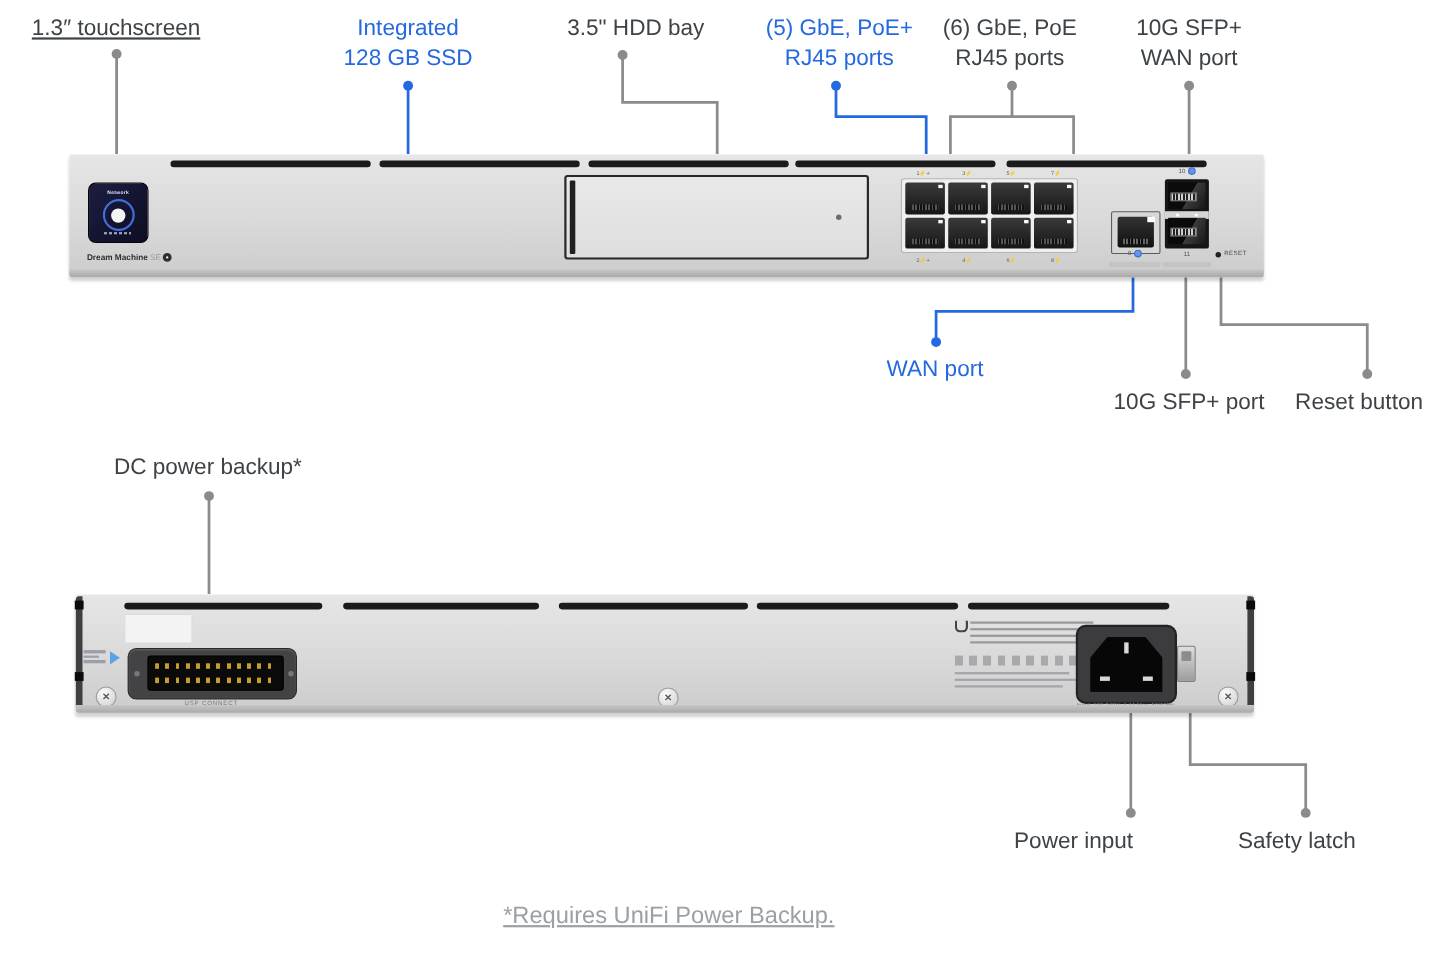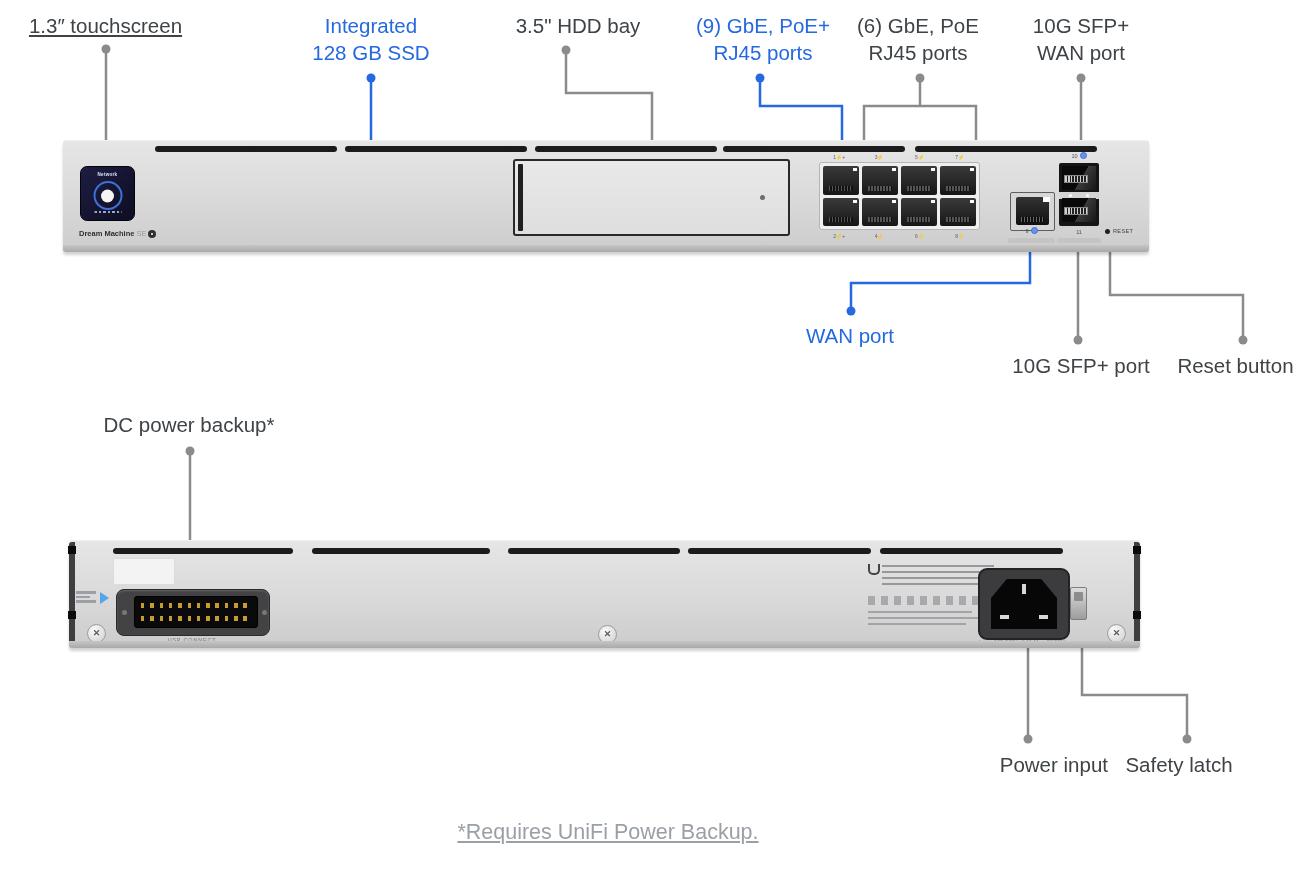--- a/index.html
+++ b/index.html
@@ -13,21 +13,21 @@
   .lbl-touchscreen{left:18px;top:12px;width:175px;text-decoration:underline;}
   .lbl-ssd{left:291px;top:12px;width:160px;}
   .lbl-hdd{left:498px;top:12px;width:160px;}
   .lbl-poe2{left:683px;top:12px;width:160px;}
   .lbl-poe6{left:843px;top:12px;width:150px;}
   .lbl-sfpwan{left:1006px;top:12px;width:150px;}
   .lbl-rj45wan{left:760px;top:322px;width:180px;}
   .lbl-sfpport{left:1000px;top:352px;width:162px;}
   .lbl-reset{left:1164px;top:352px;width:143px;}
   .lbl-dcbackup{left:89px;top:411px;width:200px;}
-  .lbl-powerinput{left:948px;top:751px;width:160px;text-align:right;}
+  .lbl-powerinput{left:896px;top:751px;width:160px;}
   .lbl-safetylatch{left:1098px;top:751px;width:162px;}
   .footer-note{position:absolute;left:403px;top:820px;width:410px;text-align:center;
     font-size:21.5px;color:var(--footer-gray);text-decoration:underline;}
   
   svg.overlay{position:absolute;left:0;top:0;pointer-events:none;}
   .cl{fill:none;stroke:var(--line-gray);stroke-width:2.5;}
   .cl.blue{stroke:var(--accent);}
   .cd{fill:var(--line-gray);}
   .cd.blue{fill:var(--accent);}
   
@@ -180,21 +180,21 @@
     <circle class="cd" cx="1187" cy="739" r="4.5"></circle>
   </svg>
 
   <div class="lbl lbl-touchscreen">1.3″ touchscreen</div>
   <div class="lbl blue lbl-ssd">
     <div>Integrated</div>
     <div>128 GB SSD</div>
   </div>
   <div class="lbl lbl-hdd">3.5" HDD bay</div>
   <div class="lbl blue lbl-poe2">
-    <div>(9) GbE, PoE+</div>
+    <div>(5) GbE, PoE+</div>
     <div>RJ45 ports</div>
   </div>
   <div class="lbl lbl-poe6">
     <div>(6) GbE, PoE</div>
     <div>RJ45 ports</div>
   </div>
   <div class="lbl lbl-sfpwan">
     <div>10G SFP+</div>
     <div>WAN port</div>
   </div>

